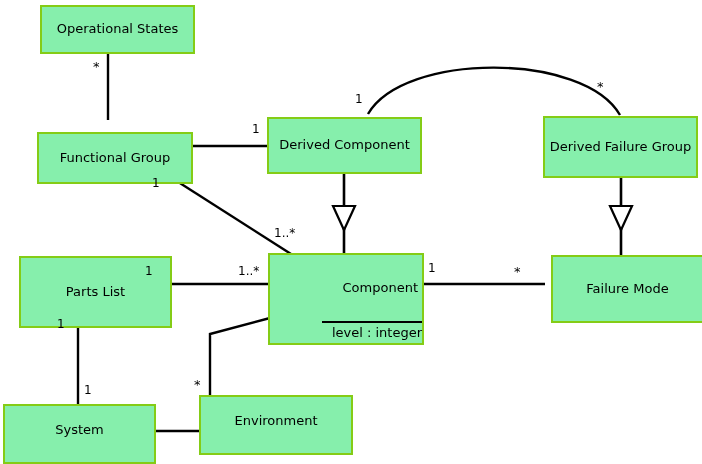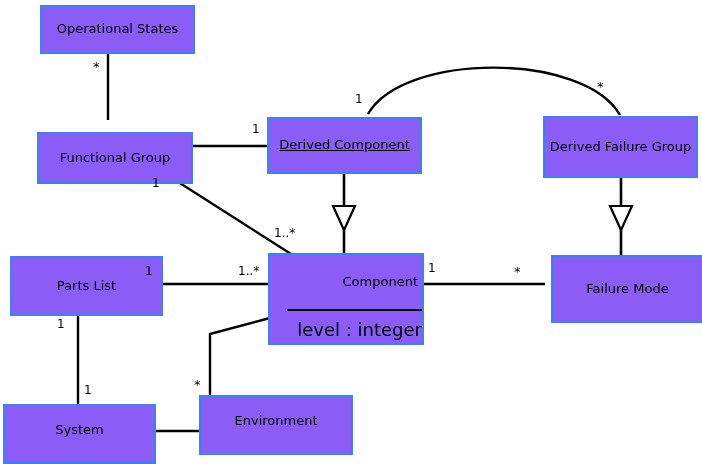--- a/index.html
+++ b/index.html
@@ -11,45 +11,45 @@
     position: relative;
     width: 702px;
     height: 464px;
     background: #ffffff;
     overflow: hidden;
     font-family: "DejaVu Sans", "Liberation Sans", sans-serif;
   }
   .uml-class {
     position: absolute;
     box-sizing: border-box;
-    border: 2px solid #3b82f6;
-    background: #8b5cf6;
+    border: 2px solid #84cc16;
+    background: #86efac;
     display: flex;
     flex-direction: column;
     z-index: 3;
   }
   .uml-name-compartment {
     flex: 1 1 auto;
     display: flex;
     align-items: center;
     justify-content: center;
     font-size: 13px;
     color: #000000;
     line-height: 1.1;
     padding: 0 4px;
     text-align: center;
   }
   .uml-attr-compartment {
     border-top: 2px solid #000000;
     display: flex;
     align-items: center;
     justify-content: flex-start;
-    font-size: 18px;
+    font-size: 13px;
     color: #000000;
-    padding: 9px 0 3px 10px;
+    padding: 3px 0 3px 10px;
     line-height: 1.1;
   }
   .multiplicity {
     position: absolute;
     font-size: 12px;
     color: #000000;
     line-height: 1;
     white-space: nowrap;
     z-index: 6;
   }
@@ -99,29 +99,29 @@
   </svg>
 
   <div class="uml-class" style="left:40px; top:5px; width:155px; height:49px;">
     <div class="uml-name-compartment">Operational States</div>
   </div>
 
   <div class="uml-class" style="left:37px; top:132px; width:156px; height:52px;">
     <div class="uml-name-compartment">Functional Group</div>
   </div>
 
-  <div class="uml-class" style="left:267px; top:117px; width:155px; height:57px;text-decoration:underline;">
+  <div class="uml-class" style="left:267px; top:117px; width:155px; height:57px;">
     <div class="uml-name-compartment">Derived Component</div>
   </div>
 
   <div class="uml-class" style="left:543px; top:116px; width:155px; height:62px;">
     <div class="uml-name-compartment">Derived Failure Group</div>
   </div>
 
-  <div class="uml-class" style="left:10px; top:256px; width:153px; height:60px;">
+  <div class="uml-class" style="left:19px; top:256px; width:153px; height:72px;">
     <div class="uml-name-compartment">Parts List</div>
   </div>
 
   <div class="uml-class" style="left:268px; top:253px; width:156px; height:92px;align-items:flex-end;">
     <div class="uml-name-compartment">Component</div>
     <div class="uml-attr-compartment">level : integer</div>
   </div>
 
   <div class="uml-class" style="left:551px; top:255px; width:153px; height:68px;">
     <div class="uml-name-compartment">Failure Mode</div>

